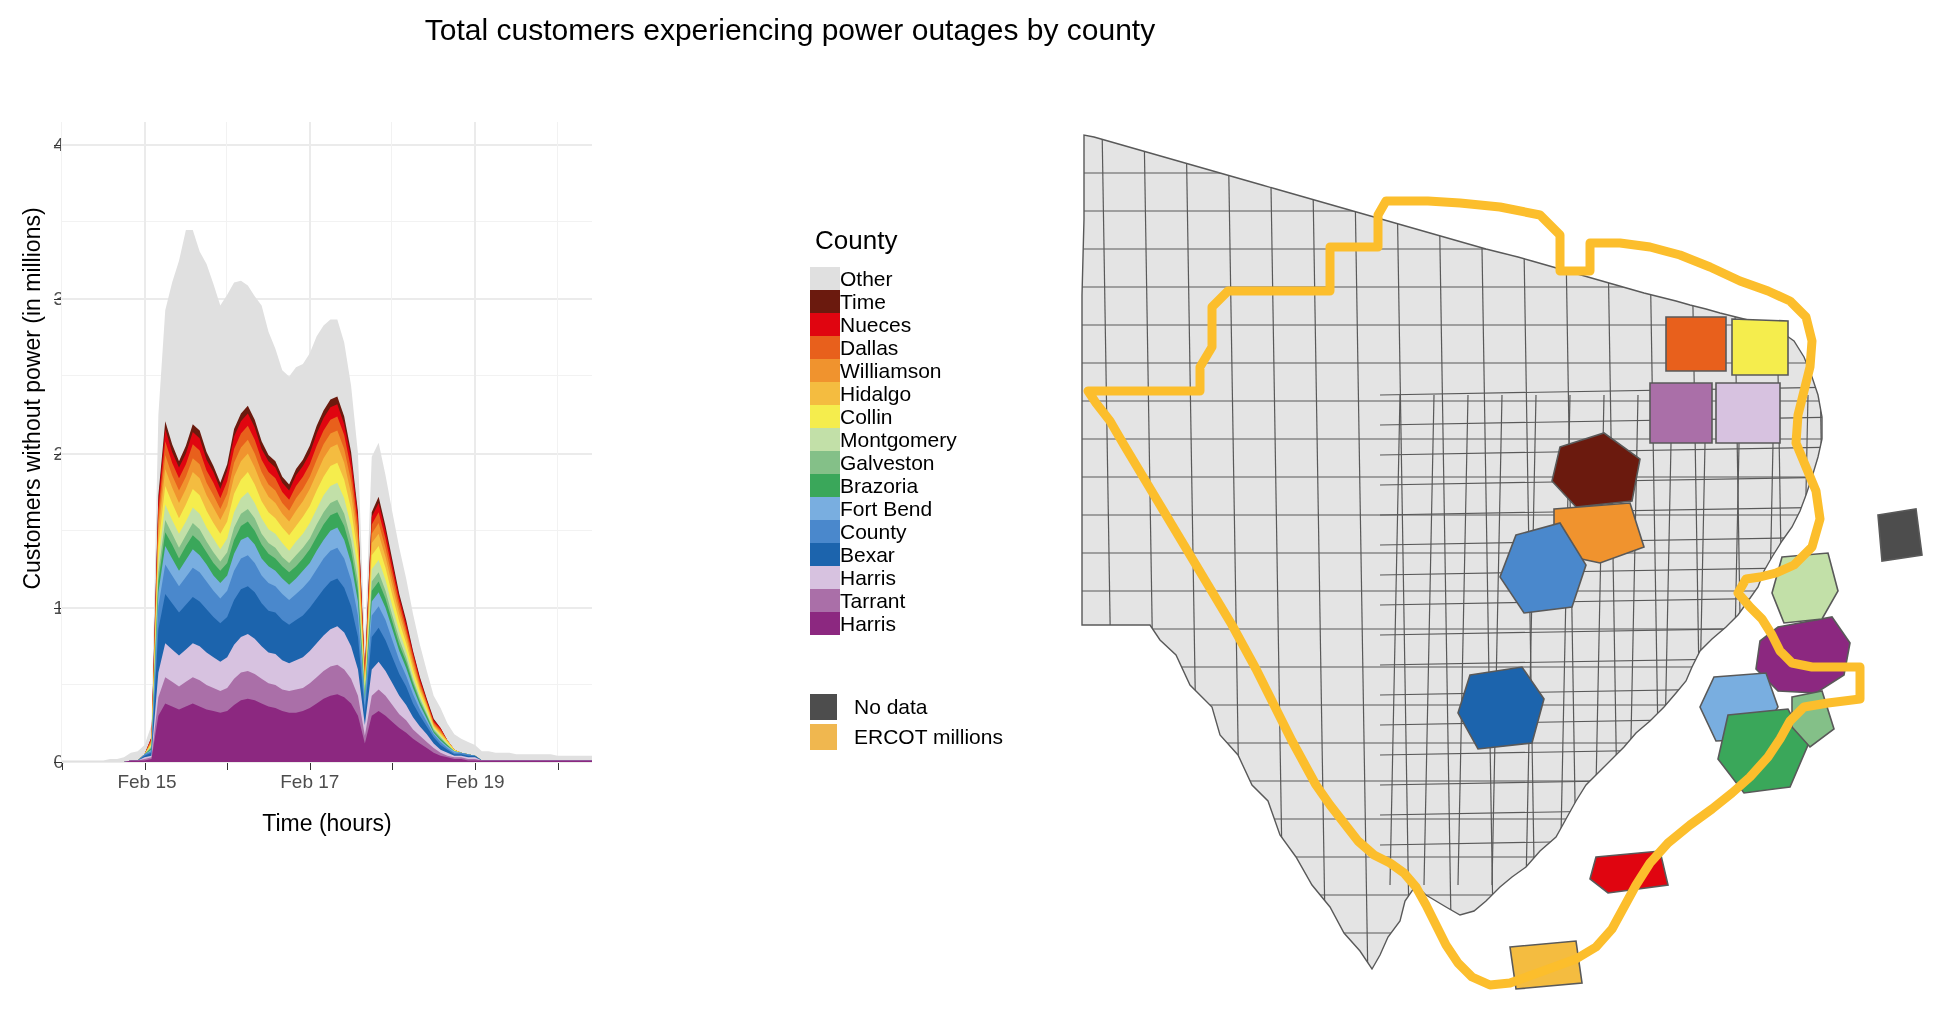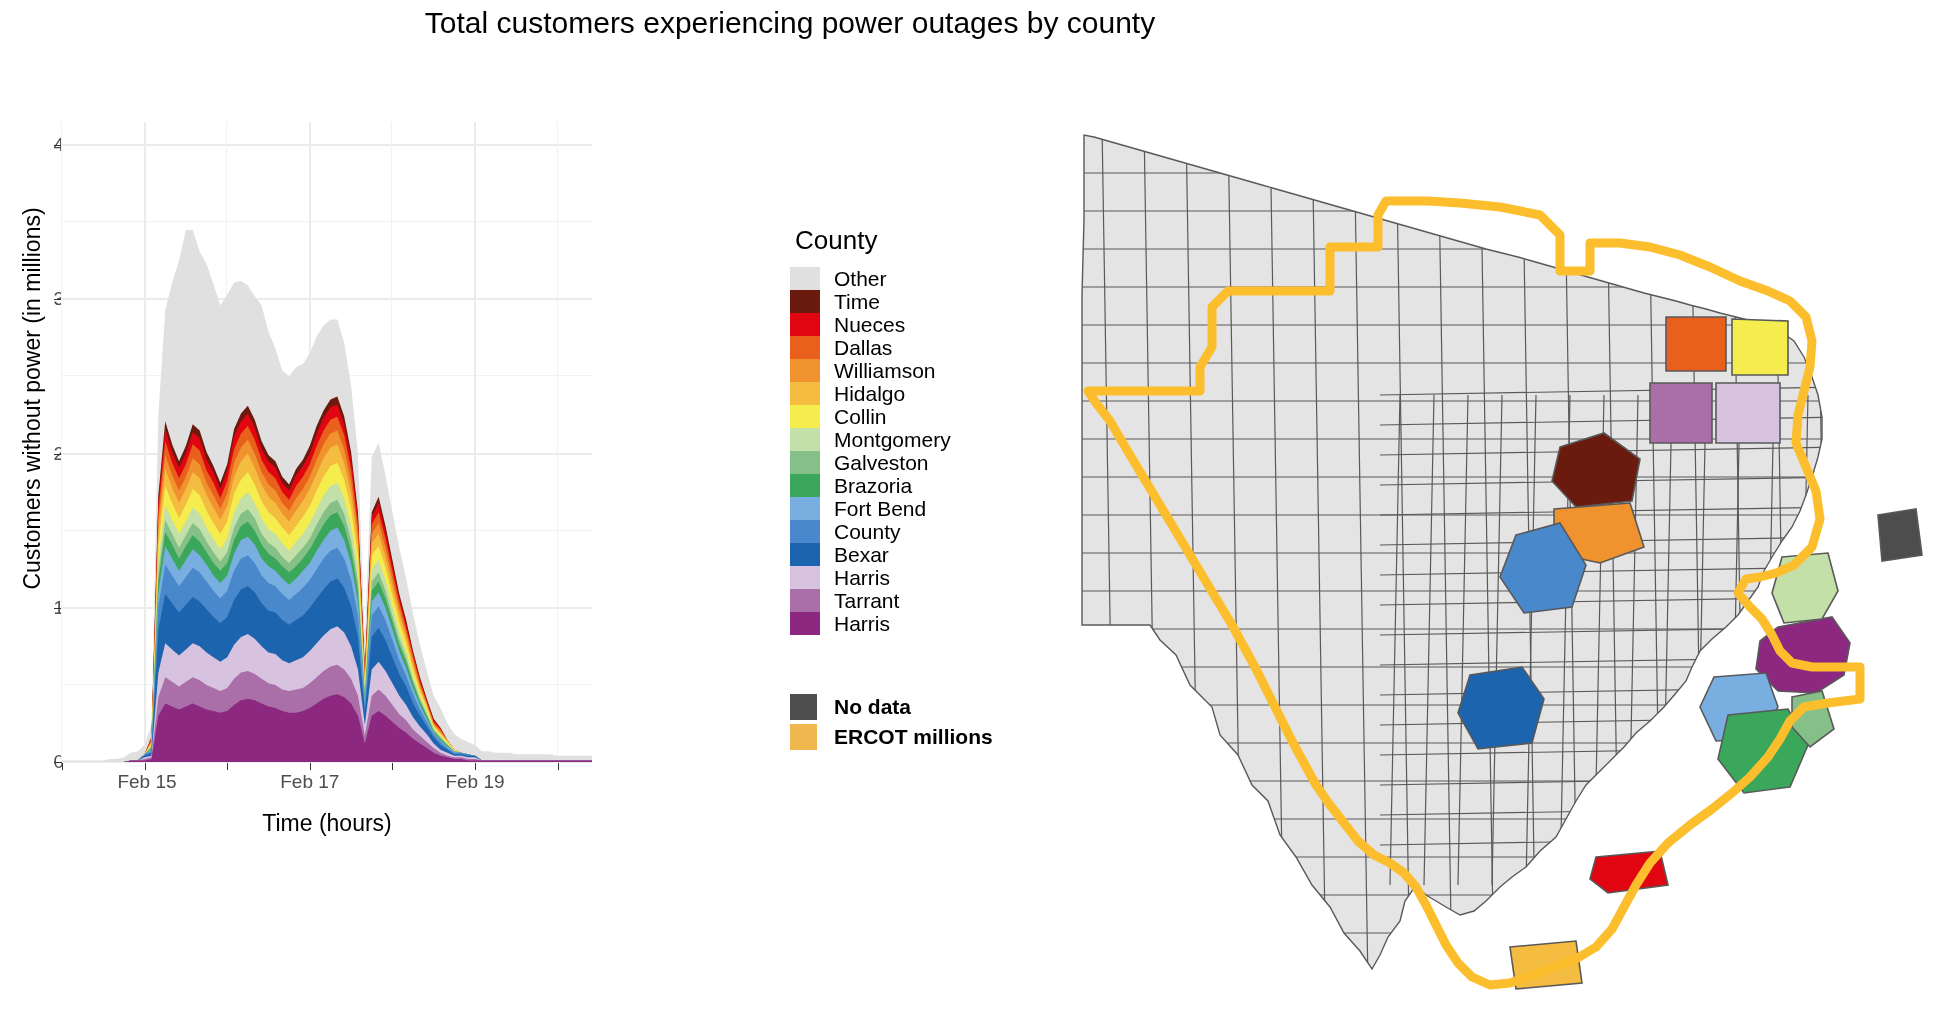--- a/index.html
+++ b/index.html
@@ -1,47 +1,47 @@
 <!DOCTYPE html>
 <html><head>
 <meta charset="utf-8">
 <style>
   html,body{margin:0;padding:0;}
   body{width:1956px;height:1019px;background:#ffffff;font-family:"Liberation Sans",sans-serif;overflow:hidden;position:relative;}
 
   
   #title-block{position:absolute;left:0;top:0;width:1580px;text-align:center;}
   #title-block .tline{font-size:30px;color:#000;line-height:40px;letter-spacing:0px;}
-  #title-line-1{padding-top:3px;}
+  #title-line-1{padding-top:10px;}
   #title-line-2{padding-top:4px;}
 
   
   #chart-panel{position:absolute;left:0px;top:95px;width:660px;height:924px;}
   #plot-area{position:absolute;left:62px;top:27px;width:530px;height:640px;background:#ffffff;}
   .gridline-h{position:absolute;left:0;width:100%;height:2px;background:#ebebeb;}
   .gridline-h.minor{height:1px;background:#f2f2f2;}
   .gridline-v{position:absolute;top:0;height:100%;width:2px;background:#ebebeb;}
   .gridline-v.minor{width:1px;background:#f2f2f2;}
   #chart-svg{position:absolute;left:0;top:0;}
 
   .ytick-label{position:absolute;right:596px;font-size:19px;color:#4d4d4d;transform:translateY(-50%);text-align:right;width:40px;}
   .xtick-label{position:absolute;top:676px;font-size:19px;color:#4d4d4d;transform:translateX(-50%);white-space:nowrap;}
   .xtick-mark{position:absolute;width:1px;height:8px;background:#333;top:667px;}
   .ytick-mark{position:absolute;height:1px;width:8px;background:#333;left:54px;}
 
   #y-axis-title{position:absolute;left:-268px;top:290px;width:600px;text-align:center;font-size:23px;color:#000;transform:rotate(-90deg);}
   #x-axis-title{position:absolute;left:62px;top:715px;width:530px;text-align:center;font-size:23px;color:#000;}
 
   
-  #legend-panel{position:absolute;left:790px;top:225px;width:300px;}
+  #legend-panel{position:absolute;left:810px;top:225px;width:300px;}
   #legend-title{font-size:26px;color:#000;margin-bottom:11px;padding-left:5px;}
   .legend-row{display:flex;align-items:center;height:23px;}
   .legend-swatch{width:30px;height:23px;flex:0 0 30px;}
-  .legend-label{font-size:21px;color:#000;margin-left:14px;white-space:nowrap;}
-  #legend-extra{margin-top:59px;font-weight:bold;}
+  .legend-label{font-size:21px;color:#000;white-space:nowrap;}
+  #legend-extra{margin-top:59px;}
   #legend-extra .legend-row{height:26px;margin-bottom:4px;}
   #legend-extra .legend-swatch{width:27px;height:26px;flex:0 0 27px;}
   #legend-extra .legend-label{margin-left:17px;}
 
   
   #map-panel{position:absolute;left:860px;top:95px;width:1096px;height:924px;}
   #map-svg{position:absolute;left:0;top:0;}
 </style>
 </head>
 <body>

